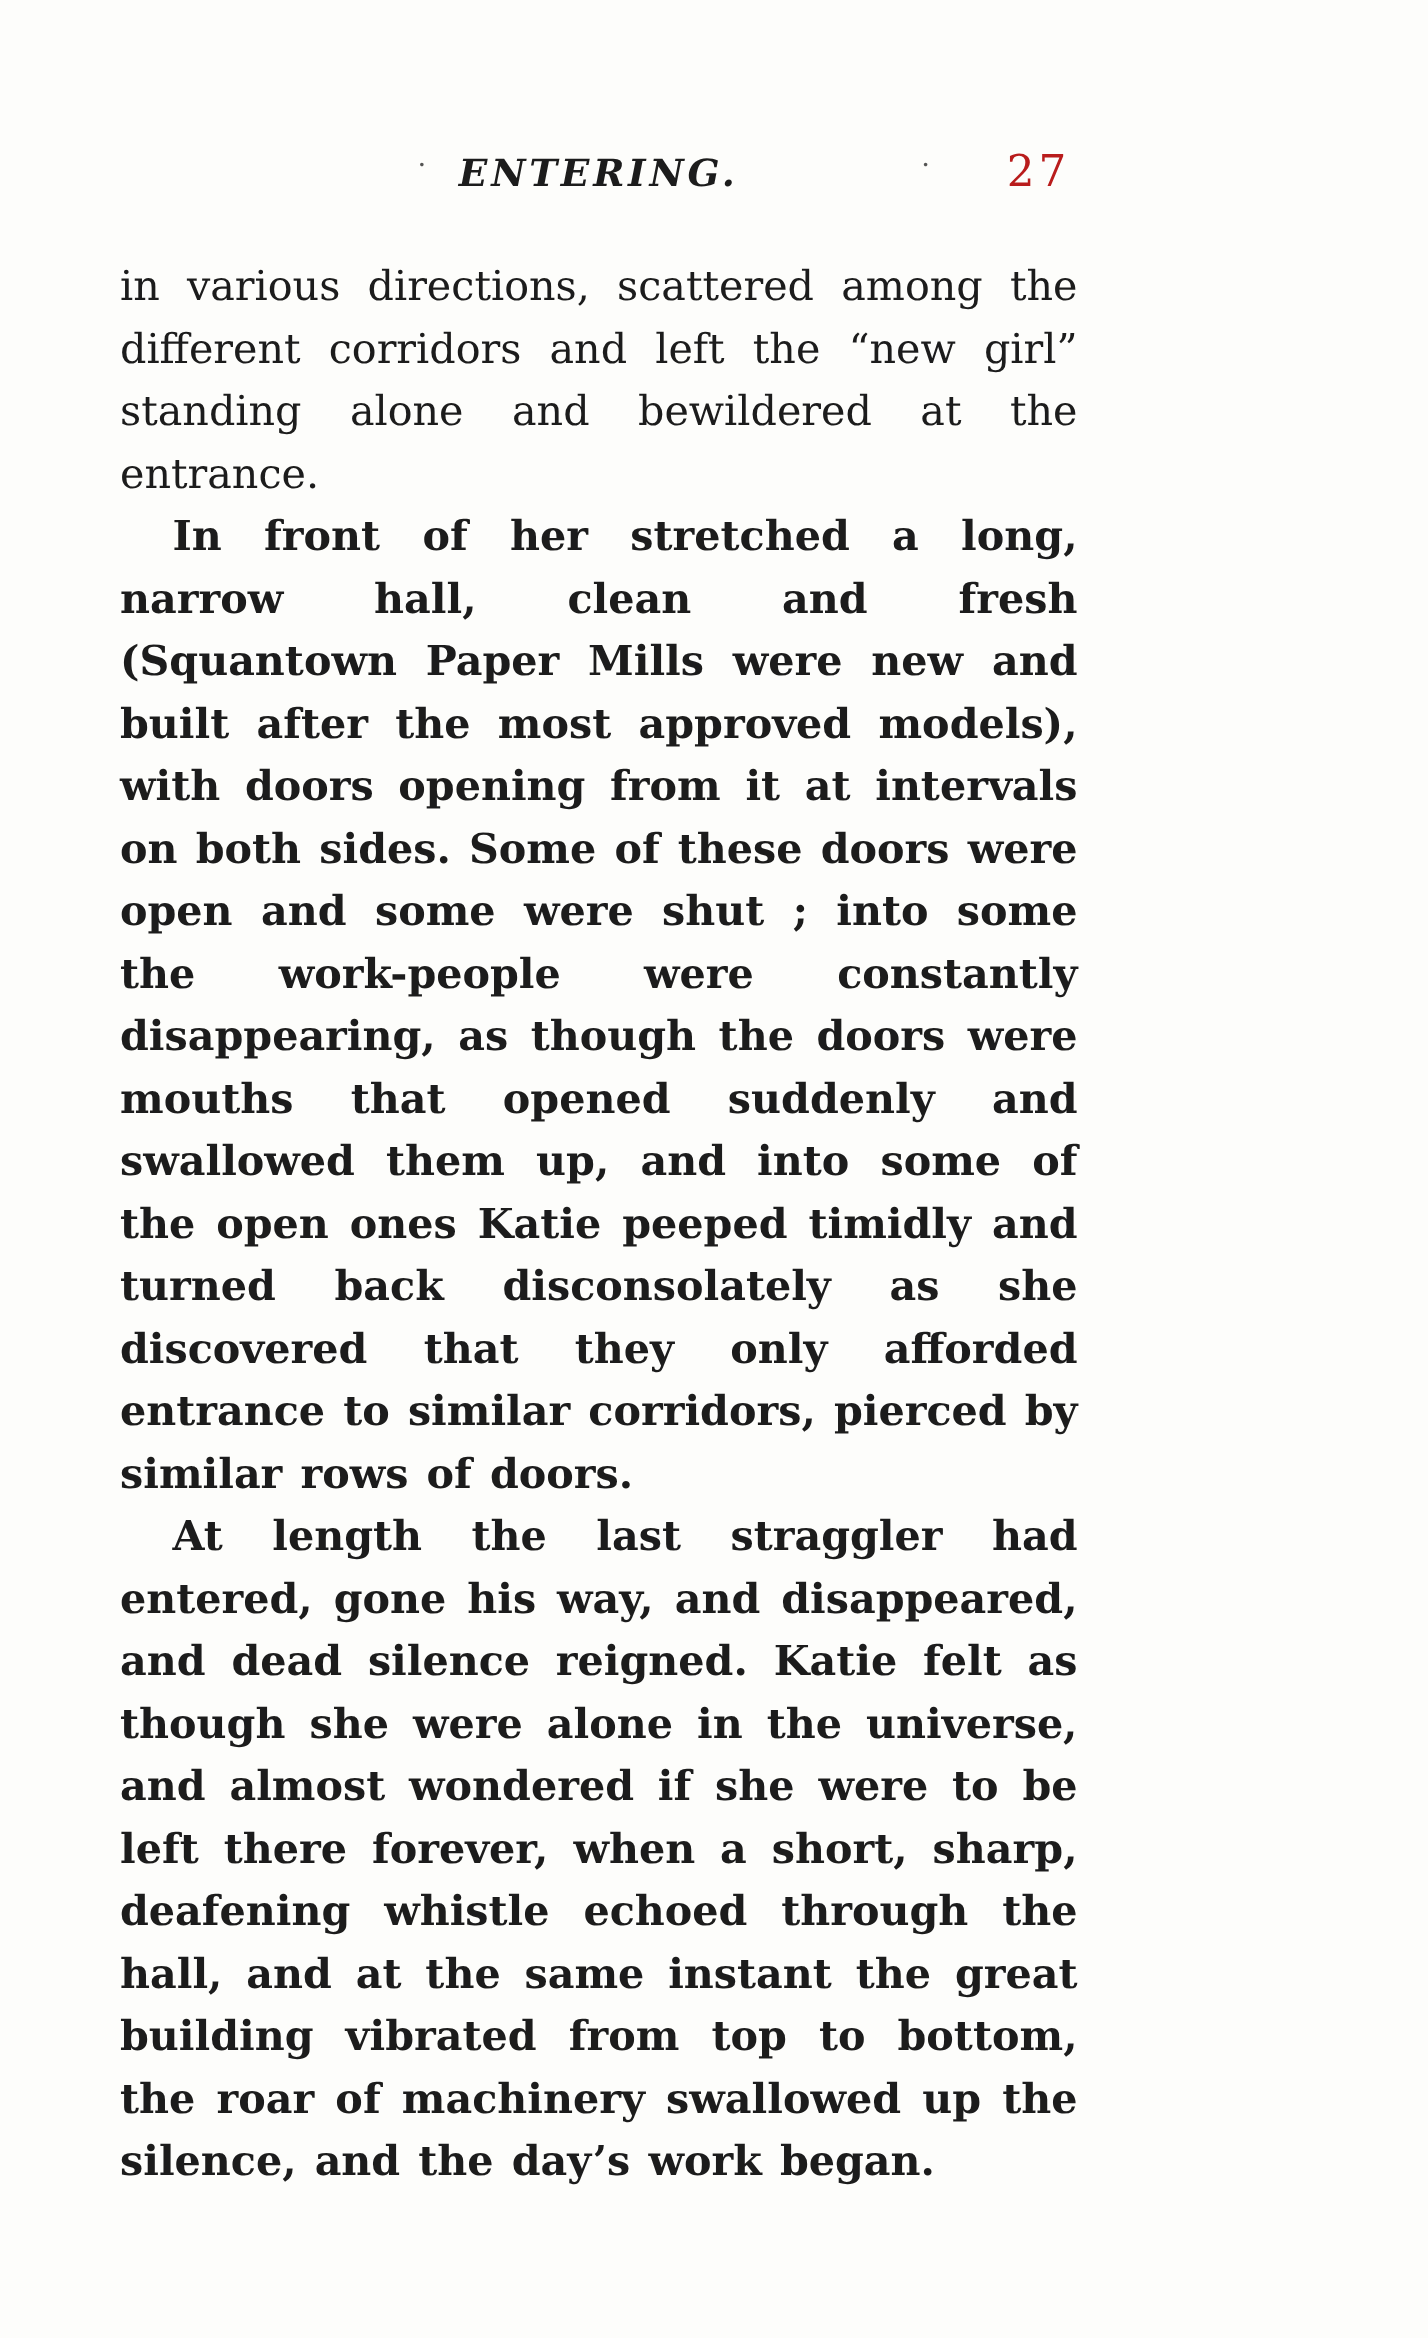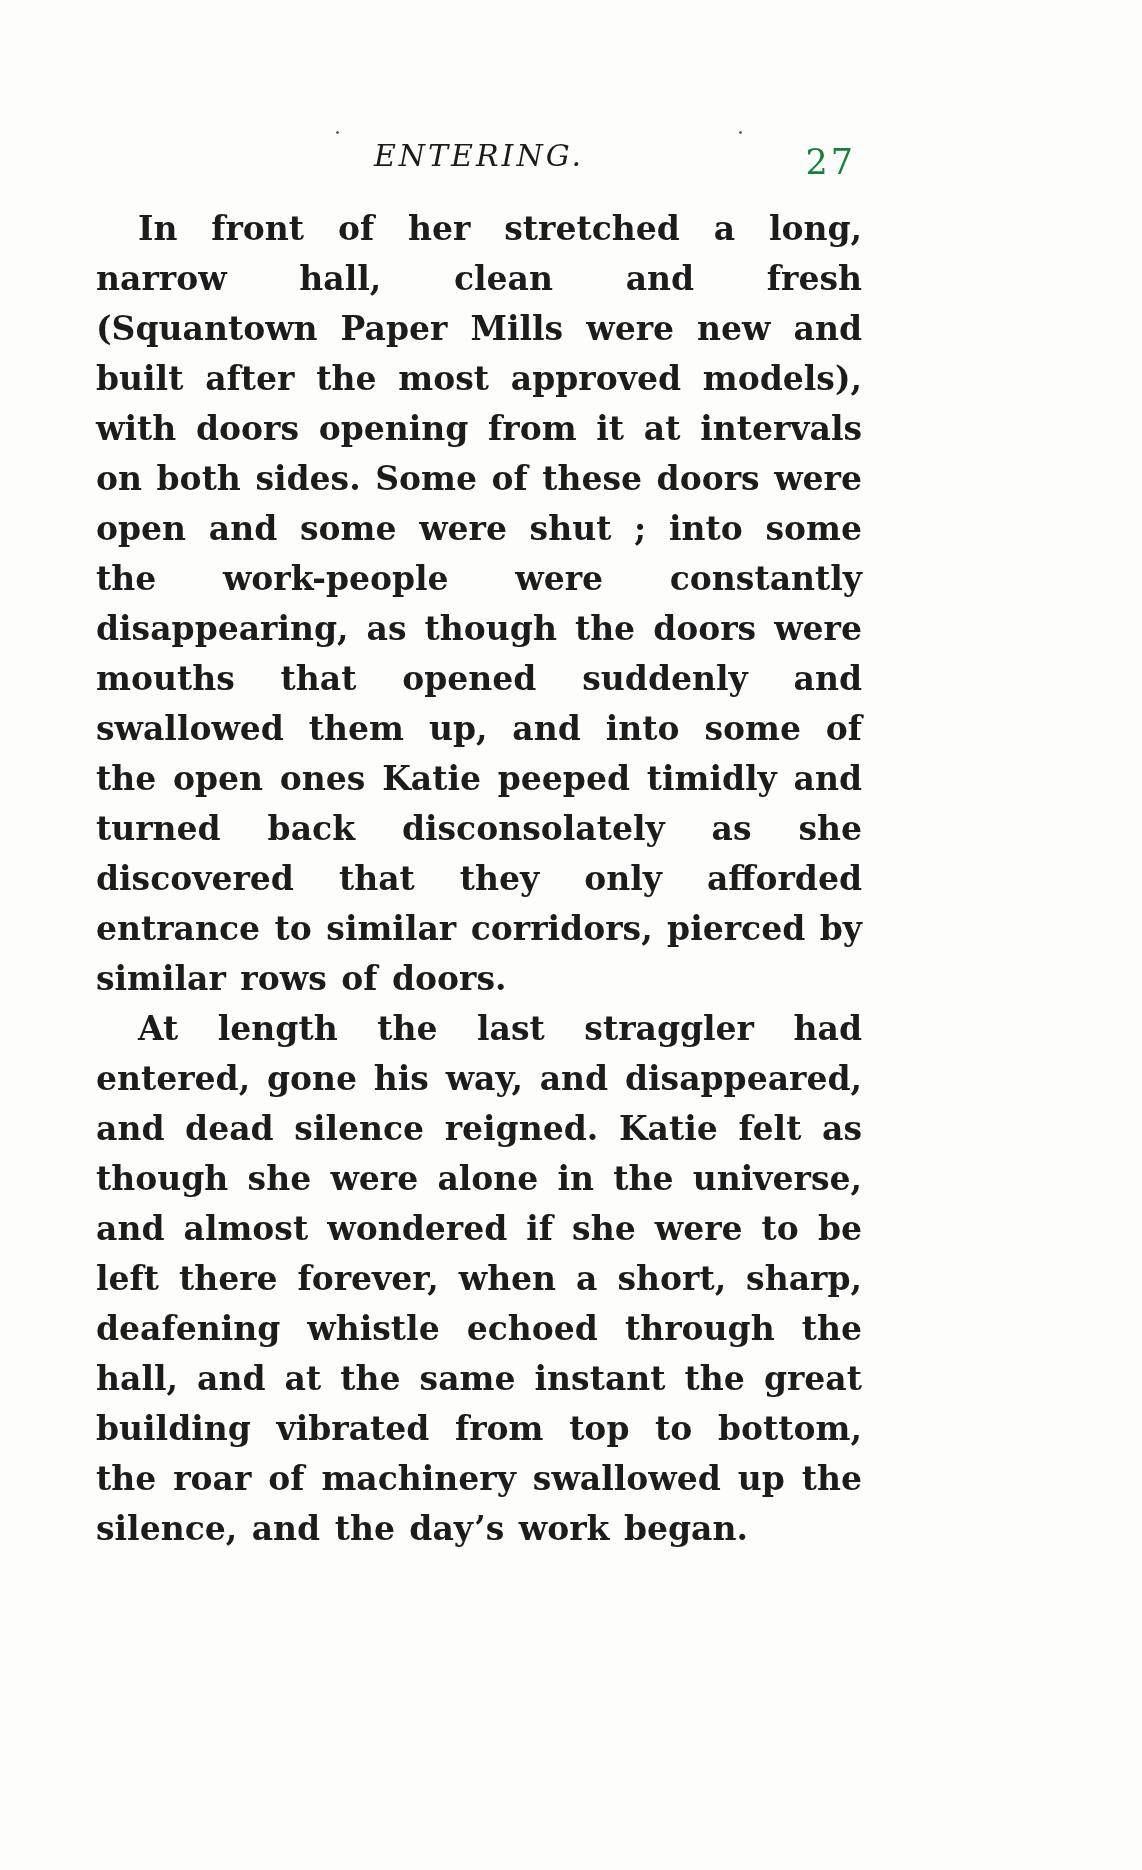--- a/index.html
+++ b/index.html
@@ -21,42 +21,42 @@
   }
   .running-header {
     position: relative;
     height: 86px;
     font-style: italic;
     font-size: 30px;
   }
   .header-title {
     position: absolute;
     left: 50%;
-    top: 20px;
+    top: 4px;
     transform: translateX(-50%);
     letter-spacing: 3px;
+    font-weight: bold;
   }
   .header-mark {
     position: absolute;
     top: 2px;
     font-style: normal;
     font-size: 22px;
     opacity: 0.75;
   }
   .header-mark.left { left: 238px; }
   .header-mark.right { right: 118px; }
   .page-number {
     position: absolute;
     right: 6px;
     top: 0;
     font-style: normal;
     font-size: 35px;
     letter-spacing: 3px;
-    color: #15803d;
-    margin-top: 24px;
+    color: #b91c1c;
   }
   .text-block {
     font-size: 33px;
     line-height: 50px;
     text-align: justify;
     word-spacing: 3px;
   }
   .text-block p {
     margin: 0;
   }
@@ -71,17 +71,18 @@
 <div class="page">
 
   <header class="running-header">
     <span class="header-mark left">·</span>
     <span class="header-title">ENTERING.</span>
     <span class="header-mark right">·</span>
     <span class="page-number">27</span>
   </header>
 
   <main class="text-block">
+    <p>in various directions, scattered among the different corridors and left the “new girl” standing alone and bewildered at the entrance.</p>
     <p class="indent">In front of her stretched a long, narrow hall, clean and fresh (Squantown Paper Mills were new and built after the most approved models), with doors opening from it at intervals on both sides. Some of these doors were open and some were shut ; into some the work-people were constantly disappearing, as though the doors were mouths that opened suddenly and swallowed them up, and into some of the open ones Katie peeped timidly and turned back disconsolately as she discovered that they only afforded entrance to similar corridors, pierced by similar rows of doors.</p>
     <p class="indent">At length the last straggler had entered, gone his way, and disappeared, and dead silence reigned. Katie felt as though she were alone in the universe, and almost wondered if she were to be left there forever, when a short, sharp, deafening whistle echoed through the hall, and at the same instant the great building vibrated from top to bottom, the roar of machinery swallowed up the silence, and the day’s work began.</p>
   </main>
 
 </div>
 
 </body></html>

